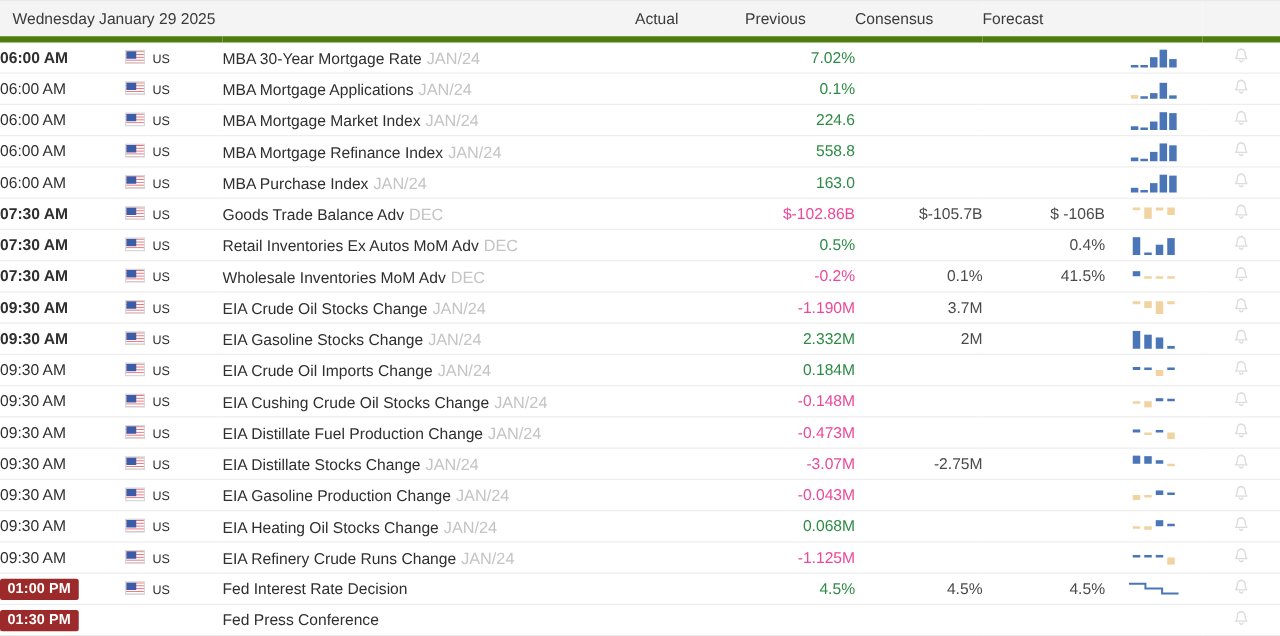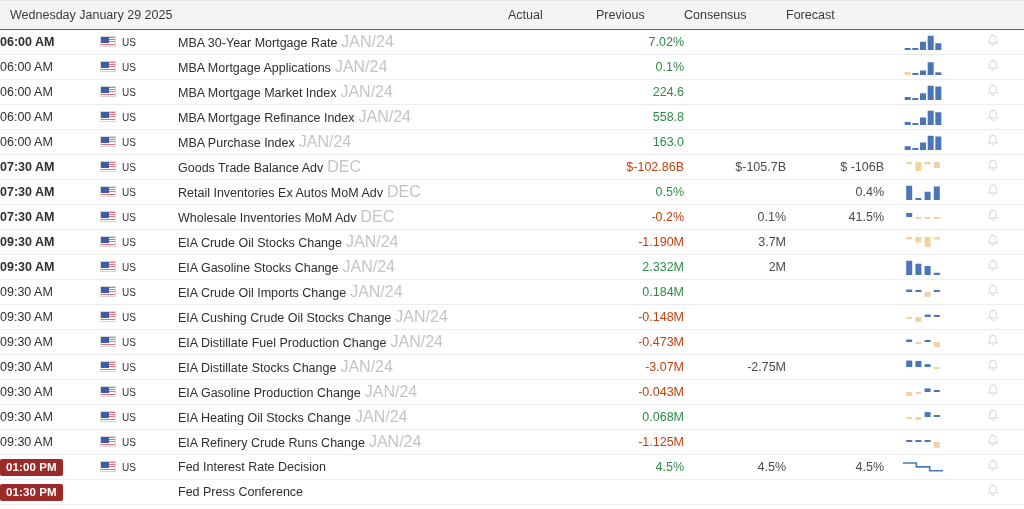--- a/index.html
+++ b/index.html
@@ -27,21 +27,21 @@
   .col-actual { width: 88px; }
   .col-prev   { width: 88px; }
   .col-cons   { width: 102px; }
   .col-fcst   { width: 98px; }
   .col-chart  { width: 78px; }
   .col-bell   { width: 62px; }
 
   
   .date-row td {
     background: #f4f4f4;
-    border-bottom: 1px solid #4d7c0f;
+    border-bottom: 5px solid #4d7c0f;
     border-top: 1px solid #e8e8e8;
     height: 28px;
     padding: 0;
     font-size: 12.5px;
     color: #3b3b3b;
     vertical-align: middle;
   }
   .date-label {
     padding-left: 10px;
     white-space: nowrap;
@@ -115,32 +115,32 @@
 
   .event {
     color: #2f2f2f;
     padding-left: 8px;
     white-space: nowrap;
     overflow: hidden;
     text-overflow: ellipsis;
   }
   .event .ref {
     color: #c4c4c4;
-    font-size: 16px;
+    font-size: 13px;
     margin-left: 4px;
   }
 
   .num {
     text-align: right;
     padding-right: 20px;
     white-space: nowrap;
     color: #4a4a4a;
   }
   .num.pos { color: #2e8b45; }
-  .num.neg { color: #c2410c; }
+  .num.neg { color: #ec4899; }
   .num.plain { color: #4a4a4a; }
 
   .chart-cell { text-align: center; padding: 0; }
   .chart-cell svg { display: block; margin: 0 auto; }
 
   .bell-cell { text-align: center; padding: 0; }
   .bell {
     display: inline-block;
     width: 12px;
     height: 14px;

